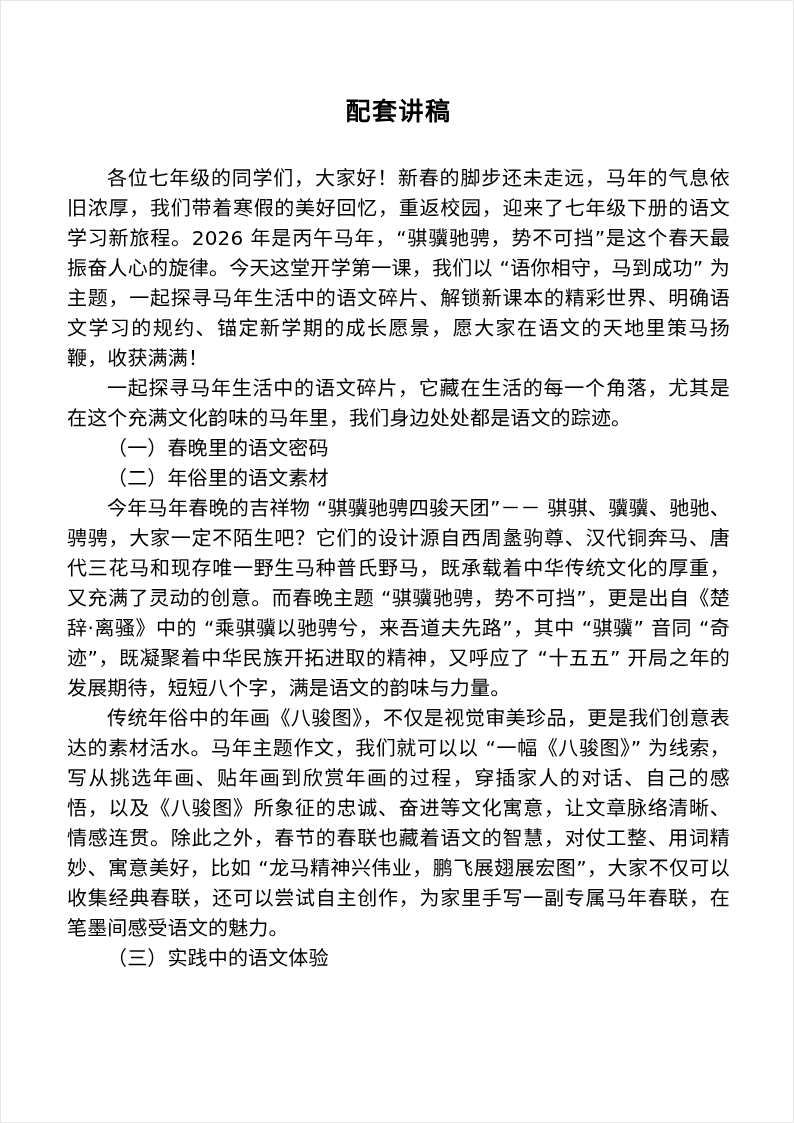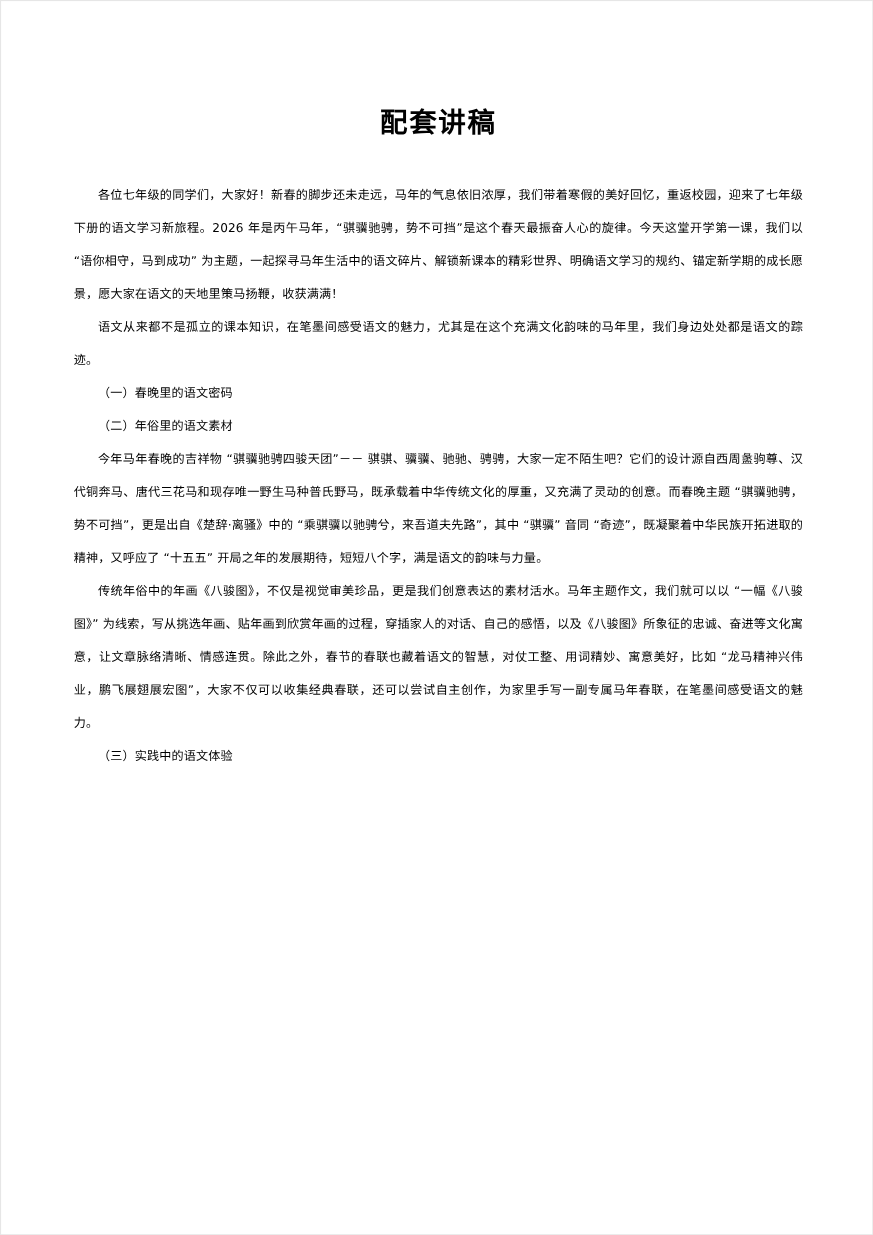--- a/index.html
+++ b/index.html
@@ -45,21 +45,21 @@
     font-family: "DejaVu Sans", "Liberation Sans", sans-serif;
   }
 
   .body-block {
     margin-top: 36px;
   }
 
   p.para {
     margin: 0;
     padding: 0;
-    font-size: 11px;
+    font-size: 20px;
     line-height: 30px;
     text-align: justify;
     text-justify: inter-ideograph;
     word-break: break-all;
     letter-spacing: 0.15px;
   }
 
   p.indent {
     text-indent: 2em;
   }
@@ -74,21 +74,21 @@
 <div class="page">
   <div class="page-body">
 
     <h1 class="doc-title">配套讲稿</h1>
 
     <div class="body-block">
 
       <p class="para indent">各位七年级的同学们，大家好！新春的脚步还未走远，马年的气息依旧浓厚，我们带着寒假的美好回忆，重返校园，迎来了七年级下册的语文学习新旅程。2026 年是丙午马年，“骐骥驰骋，势不可挡”是这个春天最振奋人心的旋律。今天这堂开学第一课，我们以 “语你相守，马到成功” 为主题，一起探寻马年生活中的语文碎片、解锁新课本的精彩世界、明确语文学习的规约、锚定新学期的成长愿景，愿大家在语文的天地里策马扬鞭，收获满满！</p>
 
 
-      <p class="para indent">语文从来都不是孤立的课本知识，在笔墨间感受语文的魅力，尤其是在这个充满文化韵味的马年里，我们身边处处都是语文的踪迹。</p>
+      <p class="para indent">一起探寻马年生活中的语文碎片，它藏在生活的每一个角落，尤其是在这个充满文化韵味的马年里，我们身边处处都是语文的踪迹。</p>
 
       <p class="para heading">（一）春晚里的语文密码</p>
 
       <p class="para heading">（二）年俗里的语文素材</p>
 
       <p class="para indent">今年马年春晚的吉祥物 “骐骥驰骋四骏天团”－－ 骐骐、骥骥、驰驰、骋骋，大家一定不陌生吧？它们的设计源自西周盠驹尊、汉代铜奔马、唐代三花马和现存唯一野生马种普氏野马，既承载着中华传统文化的厚重，又充满了灵动的创意。而春晚主题 “骐骥驰骋，势不可挡”，更是出自《楚辞·离骚》中的 “乘骐骥以驰骋兮，来吾道夫先路”，其中 “骐骥” 音同 “奇迹”，既凝聚着中华民族开拓进取的精神，又呼应了 “十五五” 开局之年的发展期待，短短八个字，满是语文的韵味与力量。</p>
 
       <p class="para indent">传统年俗中的年画《八骏图》，不仅是视觉审美珍品，更是我们创意表达的素材活水。马年主题作文，我们就可以以 “一幅《八骏图》” 为线索，写从挑选年画、贴年画到欣赏年画的过程，穿插家人的对话、自己的感悟，以及《八骏图》所象征的忠诚、奋进等文化寓意，让文章脉络清晰、情感连贯。除此之外，春节的春联也藏着语文的智慧，对仗工整、用词精妙、寓意美好，比如 “龙马精神兴伟业，鹏飞展翅展宏图”，大家不仅可以收集经典春联，还可以尝试自主创作，为家里手写一副专属马年春联，在笔墨间感受语文的魅力。</p>
 
       <p class="para heading">（三）实践中的语文体验</p>

